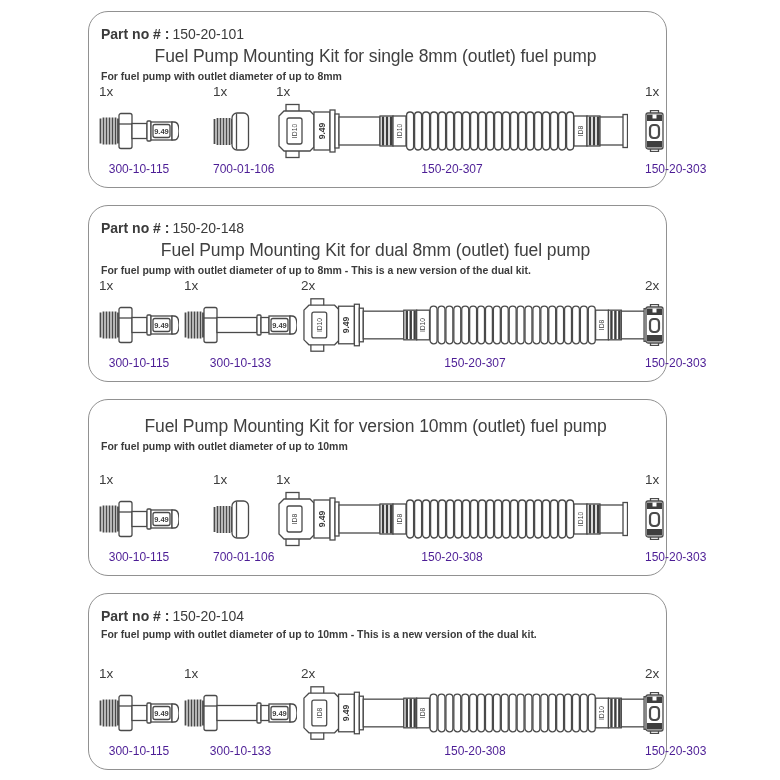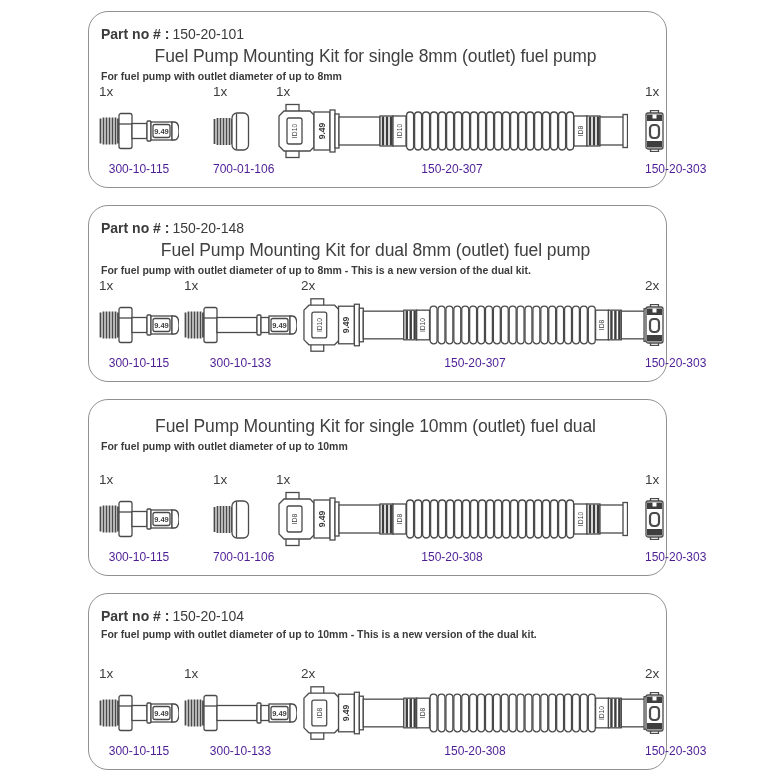--- a/index.html
+++ b/index.html
@@ -227,21 +227,21 @@
       <svg viewBox="0 0 19 42" width="19" height="42">
           <use href="#d-clip"></use>
         </svg>
     </div>
     <div class="cap">150-20-303</div>
   </div>
 </section>
 
 <section class="panel">
   <header>
-    <h2 class="title">Fuel Pump Mounting Kit for single 10mm (outlet) fuel dual</h2>
+    <h2 class="title">Fuel Pump Mounting Kit for version 10mm (outlet) fuel pump</h2>
     <div class="subtitle">For fuel pump with outlet diameter of up to 10mm</div>
   </header>
   <div class="item" style="left:10px">
     <div class="qty">1x</div>
     <div class="art">
       <svg viewBox="0 0 80 41" width="80" height="41">
           <use href="#d-barb-short"></use>
         </svg>
     </div>
     <div class="cap">300-10-115</div>

